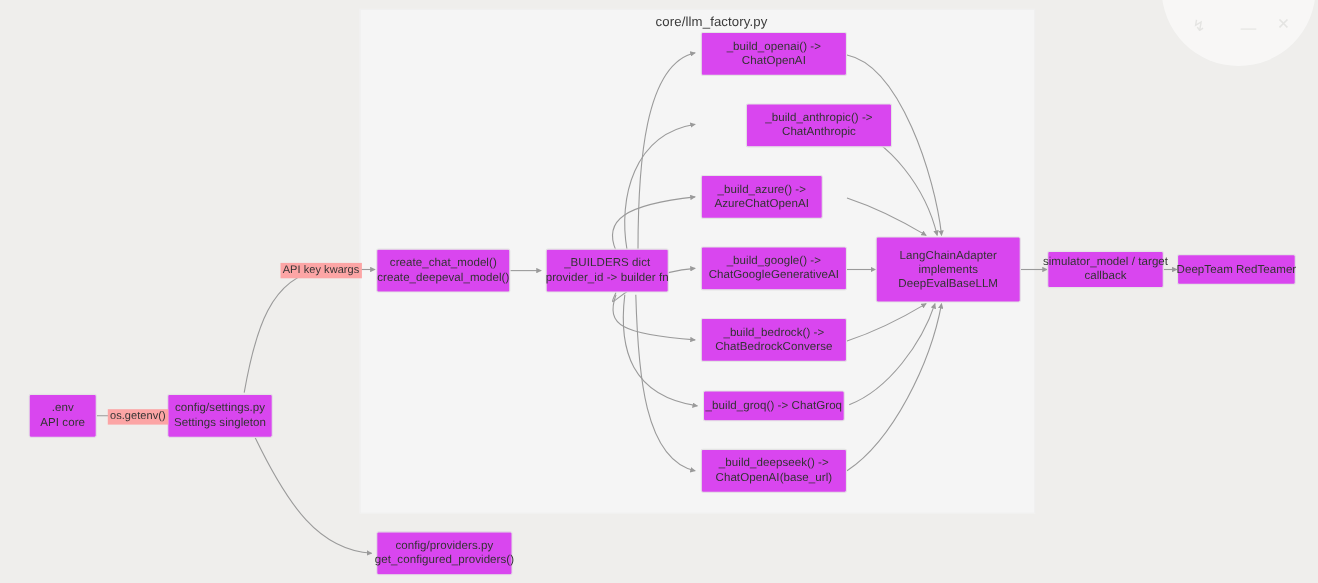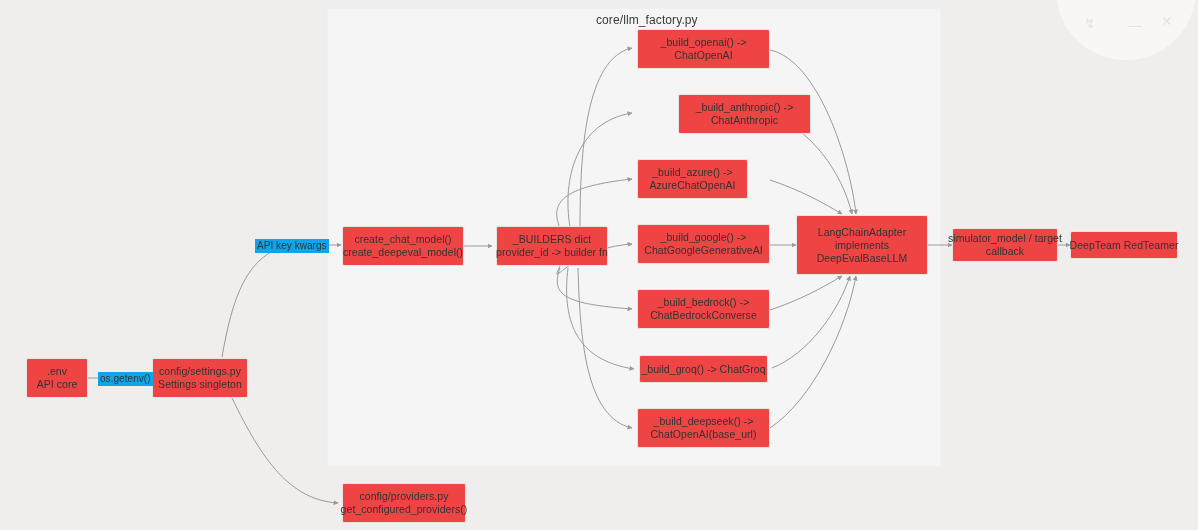--- a/index.html
+++ b/index.html
@@ -36,39 +36,39 @@
   }
   .subgraph-title {
     position: absolute;
     font-size: 12px;
     color: #3a3a3a;
     white-space: nowrap;
     letter-spacing: .1px;
   }
   .node {
     position: absolute;
-    background: #ef4444;
+    background: #d946ef;
     border: 1px solid #e4e4e4;
     border-radius: 2px;
     box-sizing: border-box;
     display: flex;
     flex-direction: column;
     align-items: center;
     justify-content: center;
     color: #333333;
     font-size: 10.5px;
     line-height: 13px;
     text-align: center;
     white-space: nowrap;
     letter-spacing: .05px;
   }
   .node .ln { display: block; }
   .edge-label {
     position: absolute;
-    background: #0ea5e9;
+    background: #fca5a5;
     color: #333333;
     font-size: 10px;
     line-height: 12px;
     padding: 1px 2px;
     white-space: nowrap;
     box-sizing: border-box;
     text-align: center;
     letter-spacing: .05px;
   }
   .watermark {

